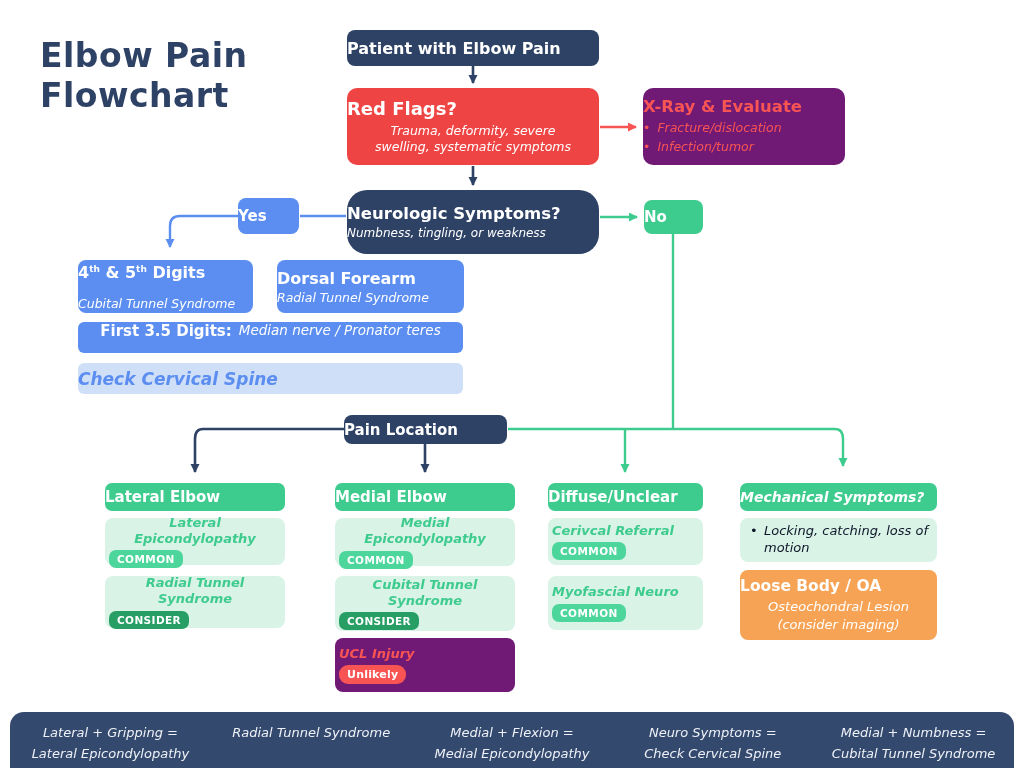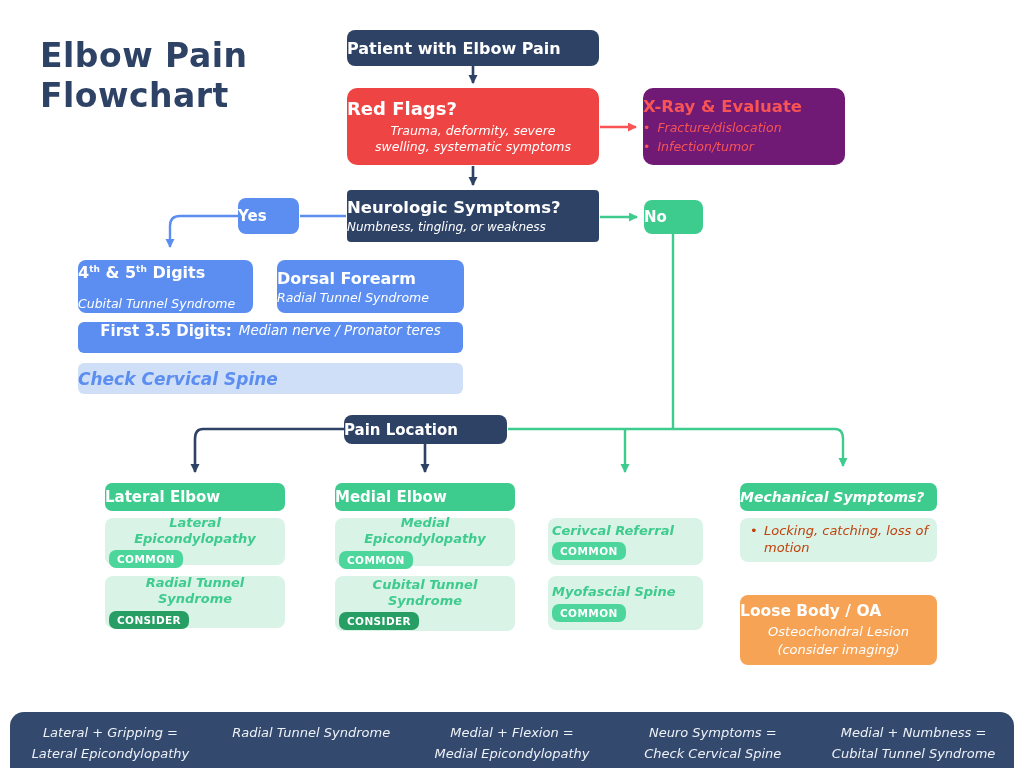--- a/index.html
+++ b/index.html
@@ -24,33 +24,33 @@
     display:flex; flex-direction:column; align-items:flex-start; justify-content:center;
     text-align:center; color:#fff;
   }
   .navy { background:#2e4266; }
   .red  { background:#ef4444; }
   .pinkbg { background:#701a75; }
   .blue { background:#5b8ef0; }
   .lightblue { background:#cfdff8; }
   .green { background:#3ecb8e; }
   .mint { background:#d9f3e7; }
-  .orangebg { background:#f7a355;margin-top:25px; }
+  .orangebg { background:#f7a355; }
 
   #patient { left:347px; top:30px; width:252px; height:36px; border-radius:8px; font-weight:bold; font-size:16px; }
   #red-flags { left:347px; top:88px; width:252px; height:77px; border-radius:10px; gap:4px; }
   #red-flags .t { font-weight:bold; font-size:18px; }
   #red-flags .s { font-style:italic; font-size:12.5px; line-height:1.3; padding:0 16px; }
 
   #xray { left:643px; top:88px; width:202px; height:77px; border-radius:10px; color:#f85454; }
   #xray .t { font-weight:bold; font-size:16.5px; margin-bottom:3px; }
   #xray ul { list-style:none; text-align:left; font-style:italic; font-size:12.5px; line-height:1.5; }
   #xray li::before { content:"•"; margin-right:7px; font-style:normal; }
 
-  #neuro { left:347px; top:190px; width:252px; height:52px; border-radius:4px; gap:3px; }
+  #neuro { left:347px; top:190px; width:252px; height:64px; border-radius:20px; gap:3px; }
   #neuro .t { font-weight:bold; font-size:16.5px; }
   #neuro .s { font-style:italic; font-size:12px; }
 
   #yes-box { left:238px; top:198px; width:61px; height:36px; border-radius:8px; font-weight:bold; font-size:15px; }
   #no-box  { left:644px; top:200px; width:59px; height:34px; border-radius:8px; font-weight:bold; font-size:15px; }
 
   #digits45 { left:78px;  top:260px; width:175px; height:53px; border-radius:8px; gap:14px; }
   #dorsal   { left:277px; top:260px; width:187px; height:53px; border-radius:8px; gap:2px; }
   .bnode-t { font-weight:bold; font-size:16px; }
   .bnode-t sup { font-size:9px; vertical-align:super; }
@@ -84,21 +84,21 @@
   #lat-card-1 { left:105px; top:518px; width:180px; height:47px; }
   #lat-card-2 { left:105px; top:576px; width:180px; height:52px; }
   #med-card-1 { left:335px; top:518px; width:180px; height:48px; }
   #med-card-2 { left:335px; top:576px; width:180px; height:55px; }
   #med-card-3 { left:335px; top:638px; width:180px; height:54px; }
   #dif-card-1 { left:548px; top:518px; width:155px; height:47px; }
   #dif-card-2 { left:548px; top:576px; width:155px; height:54px; }
 
   #mech-bullet { left:740px; top:518px; width:197px; height:44px; border-radius:8px;
     display:flex; align-items:center; }
-  #mech-bullet .bullet-line { font-weight:normal; font-style:italic; font-size:13px; color:#c2410c;
+  #mech-bullet .bullet-line { font-weight:normal; font-style:italic; font-size:13px; color:#0f172a;
     line-height:1.3; text-align:left; padding-left:24px; padding-right:6px; position:relative; }
   #mech-bullet .bullet-line::before { content:"•"; position:absolute; left:10px; top:0; font-style:normal; }
 
   #mech-result { left:740px; top:570px; width:197px; height:70px; border-radius:8px; gap:3px; }
   #mech-result .t { font-weight:bold; font-size:15.5px; }
   #mech-result .s { font-style:italic; font-size:13px; line-height:1.35; padding:0 10px; }
 
   #footer-bar {
     left:10px; top:712px; width:1004px; height:70px; background:#33496d; border-radius:14px;
     display:flex; justify-content:space-around; align-items:flex-start; padding-top:11px;
@@ -206,20 +206,23 @@
   <div id="pain" class="abs node navy">
     <span>Pain Location</span>
   </div>
 
   <div id="col-lateral-h" class="abs node green col-header">
     <span>Lateral Elbow</span>
   </div>
   <div id="col-medial-h" class="abs node green col-header">
     <span>Medial Elbow</span>
   </div>
+  <div id="col-diffuse-h" class="abs node green col-header">
+    <span>Diffuse/Unclear</span>
+  </div>
   <div id="col-mech-h" class="abs node green col-header">
     <span>Mechanical Symptoms?</span>
   </div>
 
   <div id="lat-card-1" class="abs node card mint">
     <div class="lbl">Lateral Epicondylopathy</div>
     <span class="badge common">COMMON</span>
   </div>
   <div id="lat-card-2" class="abs node card mint">
     <div class="lbl">Radial Tunnel Syndrome</div>
@@ -227,27 +230,31 @@
   </div>
 
   <div id="med-card-1" class="abs node card mint">
     <div class="lbl">Medial Epicondylopathy</div>
     <span class="badge common">COMMON</span>
   </div>
   <div id="med-card-2" class="abs node card mint">
     <div class="lbl">Cubital Tunnel Syndrome</div>
     <span class="badge consider">CONSIDER</span>
   </div>
+  <div id="med-card-3" class="abs node card pinkbg">
+    <div class="lbl">UCL Injury</div>
+    <span class="badge unlikely">Unlikely</span>
+  </div>
 
   <div id="dif-card-1" class="abs node card mint">
     <div class="lbl">Cerivcal Referral</div>
     <span class="badge common">COMMON</span>
   </div>
   <div id="dif-card-2" class="abs node card mint">
-    <div class="lbl">Myofascial Spine</div>
+    <div class="lbl">Myofascial Neuro</div>
     <span class="badge common">COMMON</span>
   </div>
 
   <div id="mech-bullet" class="abs mint">
     <div class="bullet-line">Locking, catching, loss of motion</div>
   </div>
   <div id="mech-result" class="abs node orangebg">
     <div class="t">Loose Body / OA</div>
     <div class="s">Osteochondral Lesion (consider imaging)</div>
   </div>

